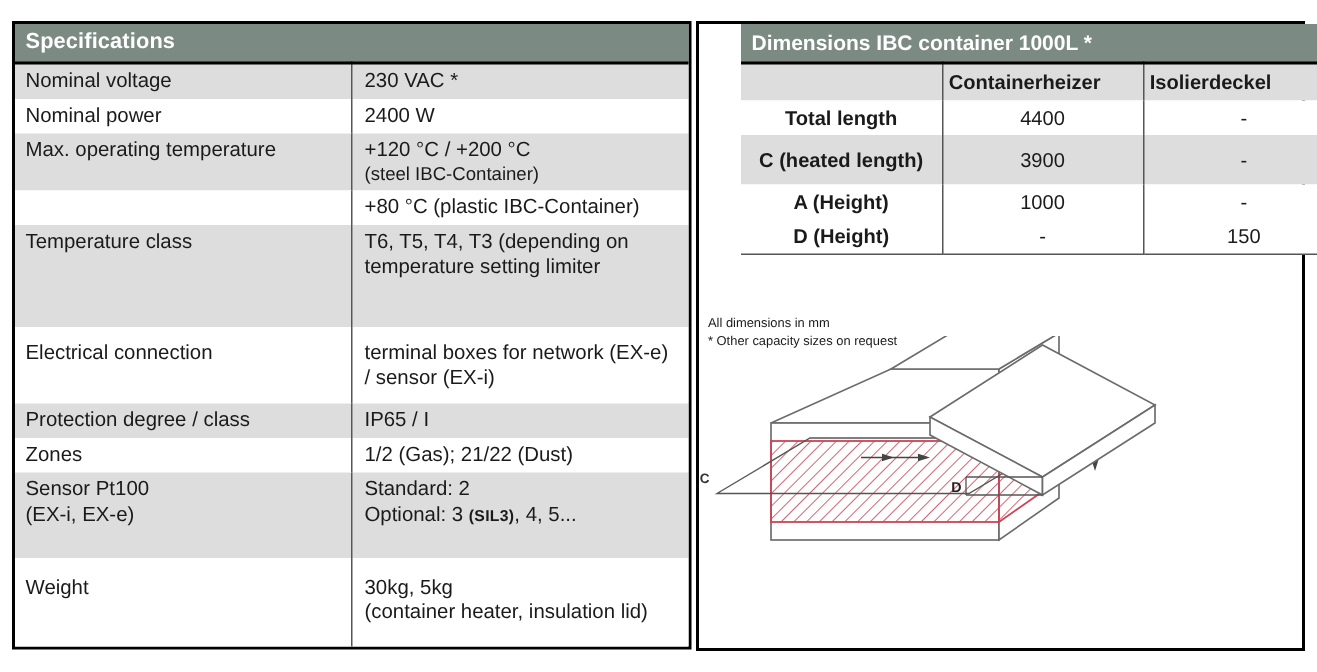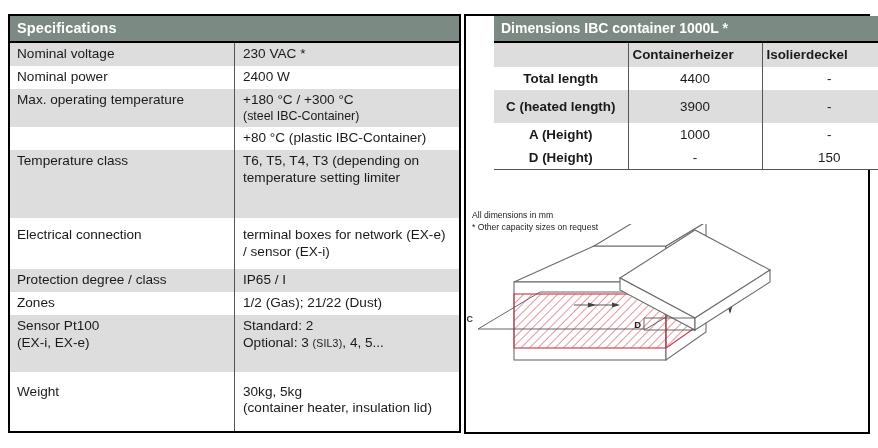--- a/index.html
+++ b/index.html
@@ -59,21 +59,21 @@
   .spec-table td.val {
     padding: 3px 7px 3px 8px;
     font-size: 13.6px;
     color: #1a1a1a;
     vertical-align: top;
     line-height: 1.24;
   }
   .row-shade td { background: #dddddd; margin-top: 48px; }
   .row-plain td { background: #ffffff; }
   .sub { font-size: 12.4px; }
-  .tiny-caps { font-size: 10.5px; letter-spacing: .2px; }
+  .tiny-caps { font-size: 10.5px; letter-spacing: .2px; font-weight: bold; }
 
   
   .dim-table {
     position: absolute;
     left: 464px;
     top: 14px;
     width: 406px;
     height: 420px;
     border: 2px solid #000000;
     box-sizing: border-box;
@@ -160,21 +160,21 @@
         </tr>
 
         <tr class="row-plain">
           <td class="lbl">Nominal power</td>
           <td class="val">2400 W</td>
         </tr>
 
         <tr class="row-shade">
           <td class="lbl">Max. operating temperature</td>
           <td class="val">
-            <div>+180 °C / +300 °C</div>
+            <div>+120 °C / +200 °C</div>
             <div class="sub">(steel IBC-Container)</div>
           </td>
         </tr>
 
         <tr class="row-plain">
           <td class="lbl"></td>
           <td class="val">+80 °C (plastic IBC-Container)</td>
         </tr>
 
         <tr class="row-shade">

